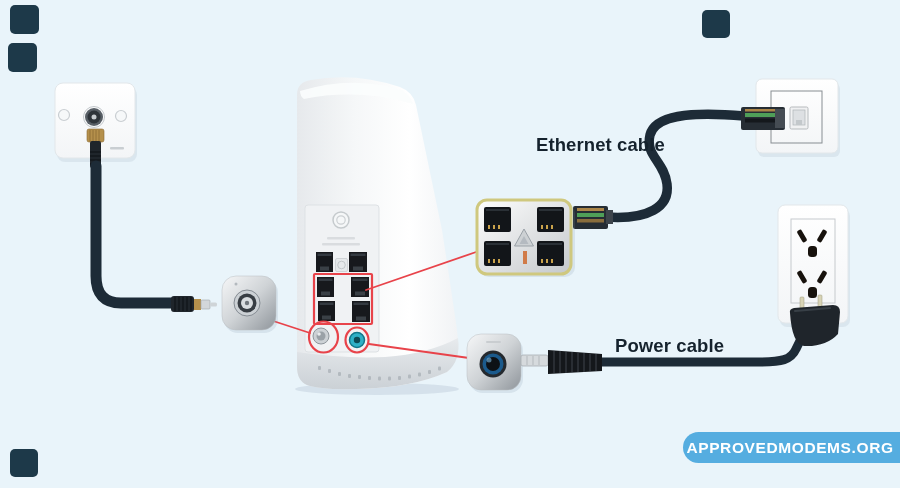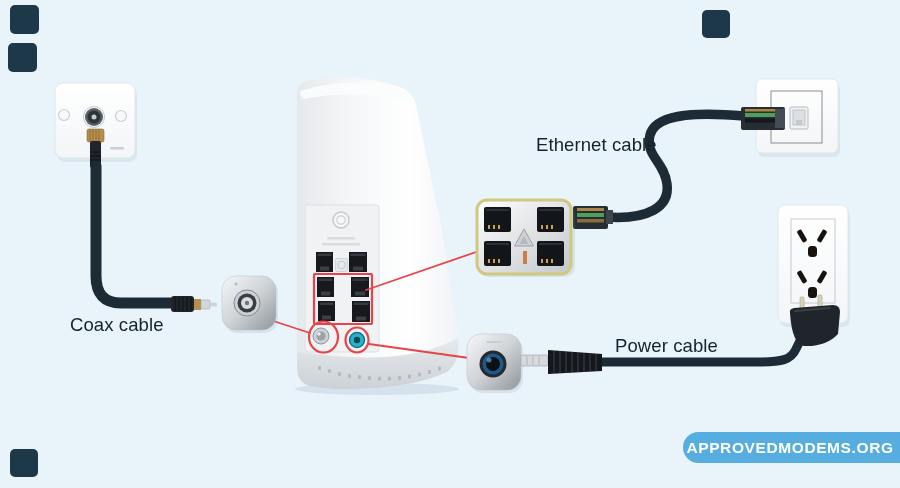--- a/index.html
+++ b/index.html
@@ -7,21 +7,21 @@
     position:relative;width:900px;height:488px;overflow:hidden;
     background:#e9f4fa;font-family:"Liberation Sans",sans-serif;
   }
   .stage svg{position:absolute;left:0;top:0;}
   .decor{position:absolute;border-radius:5px;background:#1d3949;}
   #decor-a{left:10px;top:5px;width:29px;height:29px;}
   #decor-b{left:8px;top:43px;width:29px;height:29px;}
   #decor-c{left:702px;top:10px;width:28px;height:28px;}
   #decor-d{left:10px;top:449px;width:28px;height:28px;}
   .figure-label{
-    position:absolute;font-weight:400;font-size:18.5px;color:#15222d;
+    position:absolute;font-weight:700;font-size:18.5px;color:#15222d;
     letter-spacing:0.1px;white-space:nowrap;z-index:5;
   }
   #label-coax{left:70px;top:314px;}
   #label-ethernet{left:536px;top:134px;}
   #label-power{left:615px;top:335px;}
   .badge{
     position:absolute;left:683px;top:432px;width:222px;height:31px;
     background:#55ade0;border-radius:17px 0 0 17px;color:#ffffff;
     font-weight:700;font-size:15.5px;letter-spacing:0.6px;
     display:flex;align-items:center;justify-content:center;
@@ -281,20 +281,19 @@
       <ellipse cx="323.5" cy="337" rx="14.5" ry="15.5"></ellipse>
       <ellipse cx="357" cy="340" rx="11.5" ry="12.5"></ellipse>
     </g>
   </svg>
 
   <div class="decor" id="decor-a"></div>
   <div class="decor" id="decor-b"></div>
   <div class="decor" id="decor-c"></div>
   <div class="decor" id="decor-d"></div>
 
-  <div class="figure-label" id="label-coax">Coax cable</div>
   <div class="figure-label" id="label-ethernet">Ethernet cable</div>
   <div class="figure-label" id="label-power">Power cable</div>
 
   <div class="badge">
     <span>APPROVEDMODEMS.ORG</span>
   </div>
 </div>
 
 </body></html>

